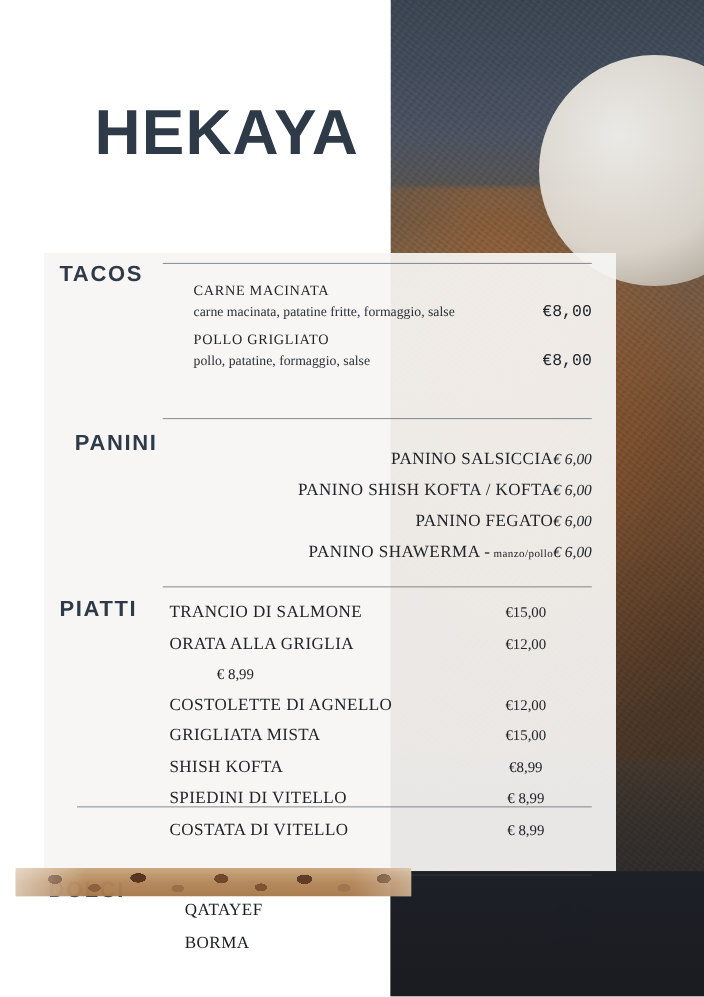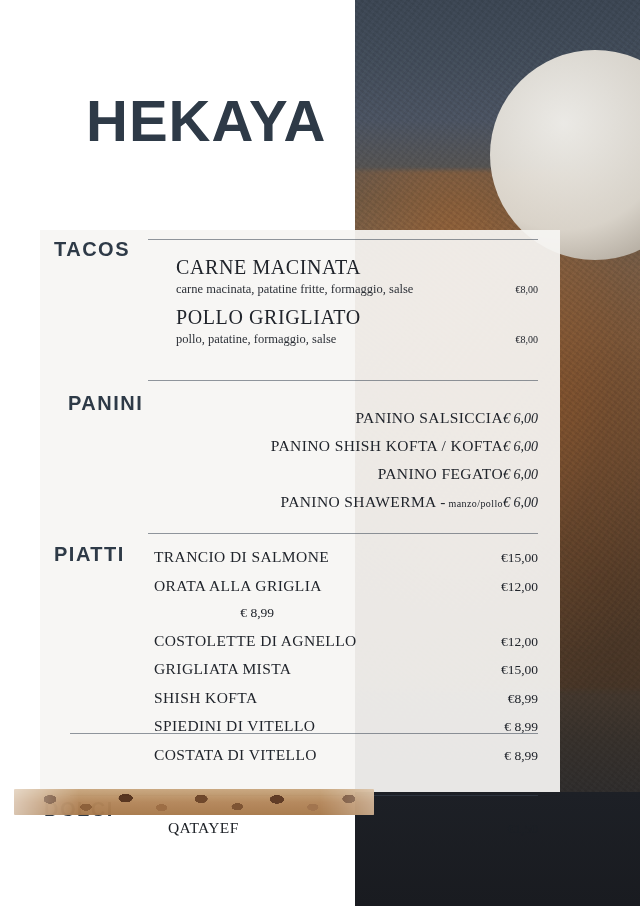--- a/index.html
+++ b/index.html
@@ -149,40 +149,40 @@
     font-family: "Liberation Serif", serif;
     color: #20242b;
     white-space: nowrap;
     text-align: right;
   }
 
   
   #rows-tacos { left: 176px; top: 256px; width: 362px; }
   #rows-tacos .row.head { margin: 0; }
   #rows-tacos .row.head .name {
-    font-size: 20px; letter-spacing: .6px; text-transform: uppercase;
+    font-size: 13px; letter-spacing: .6px; text-transform: uppercase;
   }
   #rows-tacos .row.desc { margin-top: 3px; }
   #rows-tacos .row.desc .name { font-size: 12.5px; color: #2b2f36; }
-  #rows-tacos .row.desc .price { font-size: 10px; }
+  #rows-tacos .row.desc .price { font-size: 15px; font-family: Liberation Mono, monospace; }
   #rows-tacos .gap { height: 9px; }
 
   
   #rows-panini { left: 156px; top: 409px; width: 382px; }
   #rows-panini .row { margin-bottom: 10px; justify-content: flex-end; }
   #rows-panini .name { font-size: 15.5px; letter-spacing: .4px; }
   #rows-panini .name .sub { font-size: 10px; }
   #rows-panini .price { font-size: 14px; font-style: italic; }
 
   
   #rows-piatti { left: 154px; top: 548px; width: 384px; }
   #rows-piatti .row { margin-bottom: 10.5px; gap: 45px; }
   #rows-piatti .name { font-size: 15.5px; letter-spacing: .4px; }
   #rows-piatti .price { font-size: 13.5px; }
-  #rows-piatti .price-col { width: 120px; text-align: right; }
+  #rows-piatti .price-col { width: 120px; text-align: center; }
 
   
   #rows-dolci { left: 168px; top: 819px; width: 370px; }
   #rows-dolci .row { margin-bottom: 12px; }
   #rows-dolci .name { font-size: 15.5px; letter-spacing: .4px; color: #1b1f25; }
   #rows-dolci .price { font-size: 13.5px; color: #1b1f25; }
 
   
   .bean-strip {
     position: absolute;
@@ -312,15 +312,19 @@
 
   <div class="section-head" id="head-dolci">DOLCI</div>
   <div class="rule" id="rule-dolci"></div>
   <div class="bean-strip"></div>
   <div class="bean-strip-fade"></div>
   <div class="rows" id="rows-dolci">
     <div class="row">
       <span class="name">QATAYEF</span>
       <span class="price">€1,50</span>
     </div>
+    <div class="row">
+      <span class="name">BORMA</span>
+      <span class="price">€1,00</span>
+    </div>
   </div>
 
 </div>
 
 </body></html>

